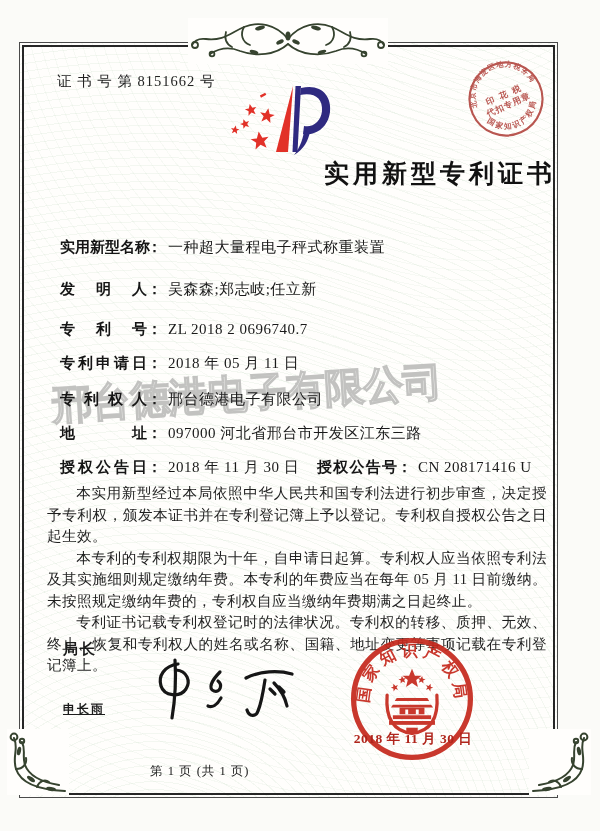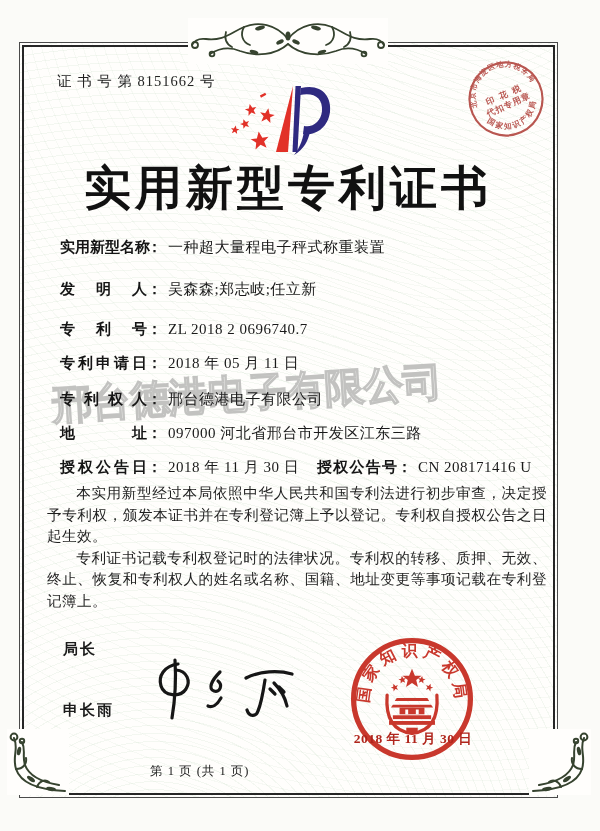--- a/index.html
+++ b/index.html
@@ -28,22 +28,22 @@
   
   .ornament-top{left:188px;top:18px;width:200px;height:46px;}
   .corner{width:62px;height:66px;}
   .corner-bl{left:7px;top:729px;}
   .corner-br{left:529px;top:729px;transform:scaleX(-1);}
 
   
   .cert-no{left:57px;top:72px;font-size:14.5px;letter-spacing:1px;color:#222;text-align:center;}
   .logo{left:231px;top:83px;width:104px;height:76px;}
   .title{
-    left:20px;top:157px;width:536px;text-align:center;
-    font-size:47px;font-weight:bold;letter-spacing:4px;color:#111;
+    left:20px;top:157px;width:536px;text-align:right;
+    font-size:25px;font-weight:bold;letter-spacing:4px;color:#111;
   }
 
   
   .field-row{left:60px;height:20px;font-size:15px;white-space:nowrap;}
   .f-label{
     display:inline-block;width:87px;vertical-align:top;
     font-weight:bold;text-align:justify;text-align-last:justify;color:#151515;
   }
   .f-colon{font-weight:bold;margin-right:6px;}
   .f-value{letter-spacing:.5px;color:#1a1a1a;}
@@ -58,21 +58,21 @@
     transform:rotate(-3.5deg);transform-origin:left center;
     pointer-events:none;
   }
 
   
   .body-text{left:47px;top:483px;width:500px;font-size:14.6px;line-height:21.5px;color:#1f1f1f;}
   .body-text p{margin:0;text-indent:2em;text-align:justify;letter-spacing:.4px;}
 
   
   .sig-title{left:63px;top:640px;font-size:15px;font-weight:bold;font-family:Liberation Mono, monospace;letter-spacing:2px;}
-  .sig-name{left:63px;top:701px;font-size:15px;font-weight:bold;font-family:"Liberation Sans","DejaVu Sans",sans-serif;letter-spacing:2px;}
+  .sig-name{left:63px;top:701px;font-size:12px;font-weight:bold;font-family:"Liberation Sans","DejaVu Sans",sans-serif;letter-spacing:2px;text-decoration:underline;}
   .sig-script{left:146px;top:658px;width:168px;height:66px;}
 
   .office-seal{left:345px;top:632px;width:134px;height:134px;opacity:.92;}
   .seal-date{
     left:348px;top:730px;width:130px;text-align:center;
     font-size:13.5px;font-weight:bold;color:#b0251c;letter-spacing:.5px;white-space:nowrap;
   }
   .tax-seal{left:461px;top:54px;width:90px;height:90px;transform:rotate(-24deg);opacity:.88;}
 
   .footer{left:150px;top:763px;width:165px;text-align:left;font-size:12.5px;color:#222;letter-spacing:1px;}
@@ -203,20 +203,21 @@
 </div>
 <div class="abs field-row" style="top:458px;width:490px">
   <span class="f-label">授权公告日</span><span class="f-colon">：</span><span class="f-value">2018 年 11 月 30 日</span>
   <span class="pair2">
     <span class="f-label" style="width:80px">授权公告号</span><span class="f-colon">：</span><span class="f-value">CN 208171416 U</span>
   </span>
 </div>
 
 <div class="abs body-text">
   <p>本实用新型经过本局依照中华人民共和国专利法进行初步审查，决定授予专利权，颁发本证书并在专利登记簿上予以登记。专利权自授权公告之日起生效。</p>
+  <p>本专利的专利权期限为十年，自申请日起算。专利权人应当依照专利法及其实施细则规定缴纳年费。本专利的年费应当在每年 05 月 11 日前缴纳。未按照规定缴纳年费的，专利权自应当缴纳年费期满之日起终止。</p>
   <p>专利证书记载专利权登记时的法律状况。专利权的转移、质押、无效、终止、恢复和专利权人的姓名或名称、国籍、地址变更等事项记载在专利登记簿上。</p>
 </div>
 
 <div class="abs sig-title">局长</div>
 <div class="abs sig-name">申长雨</div>
 
 <svg class="abs sig-script" viewBox="0 0 168 66">
   <g stroke="#161616" stroke-width="3.2" fill="none" stroke-linecap="round" stroke-linejoin="round">
     <path d="M32,6 C18,8 12,18 15,28 C18,38 34,40 40,31 C45,23 41,13 30,12"></path>
     <path d="M29,2 C30,18 29,42 26,60"></path>

